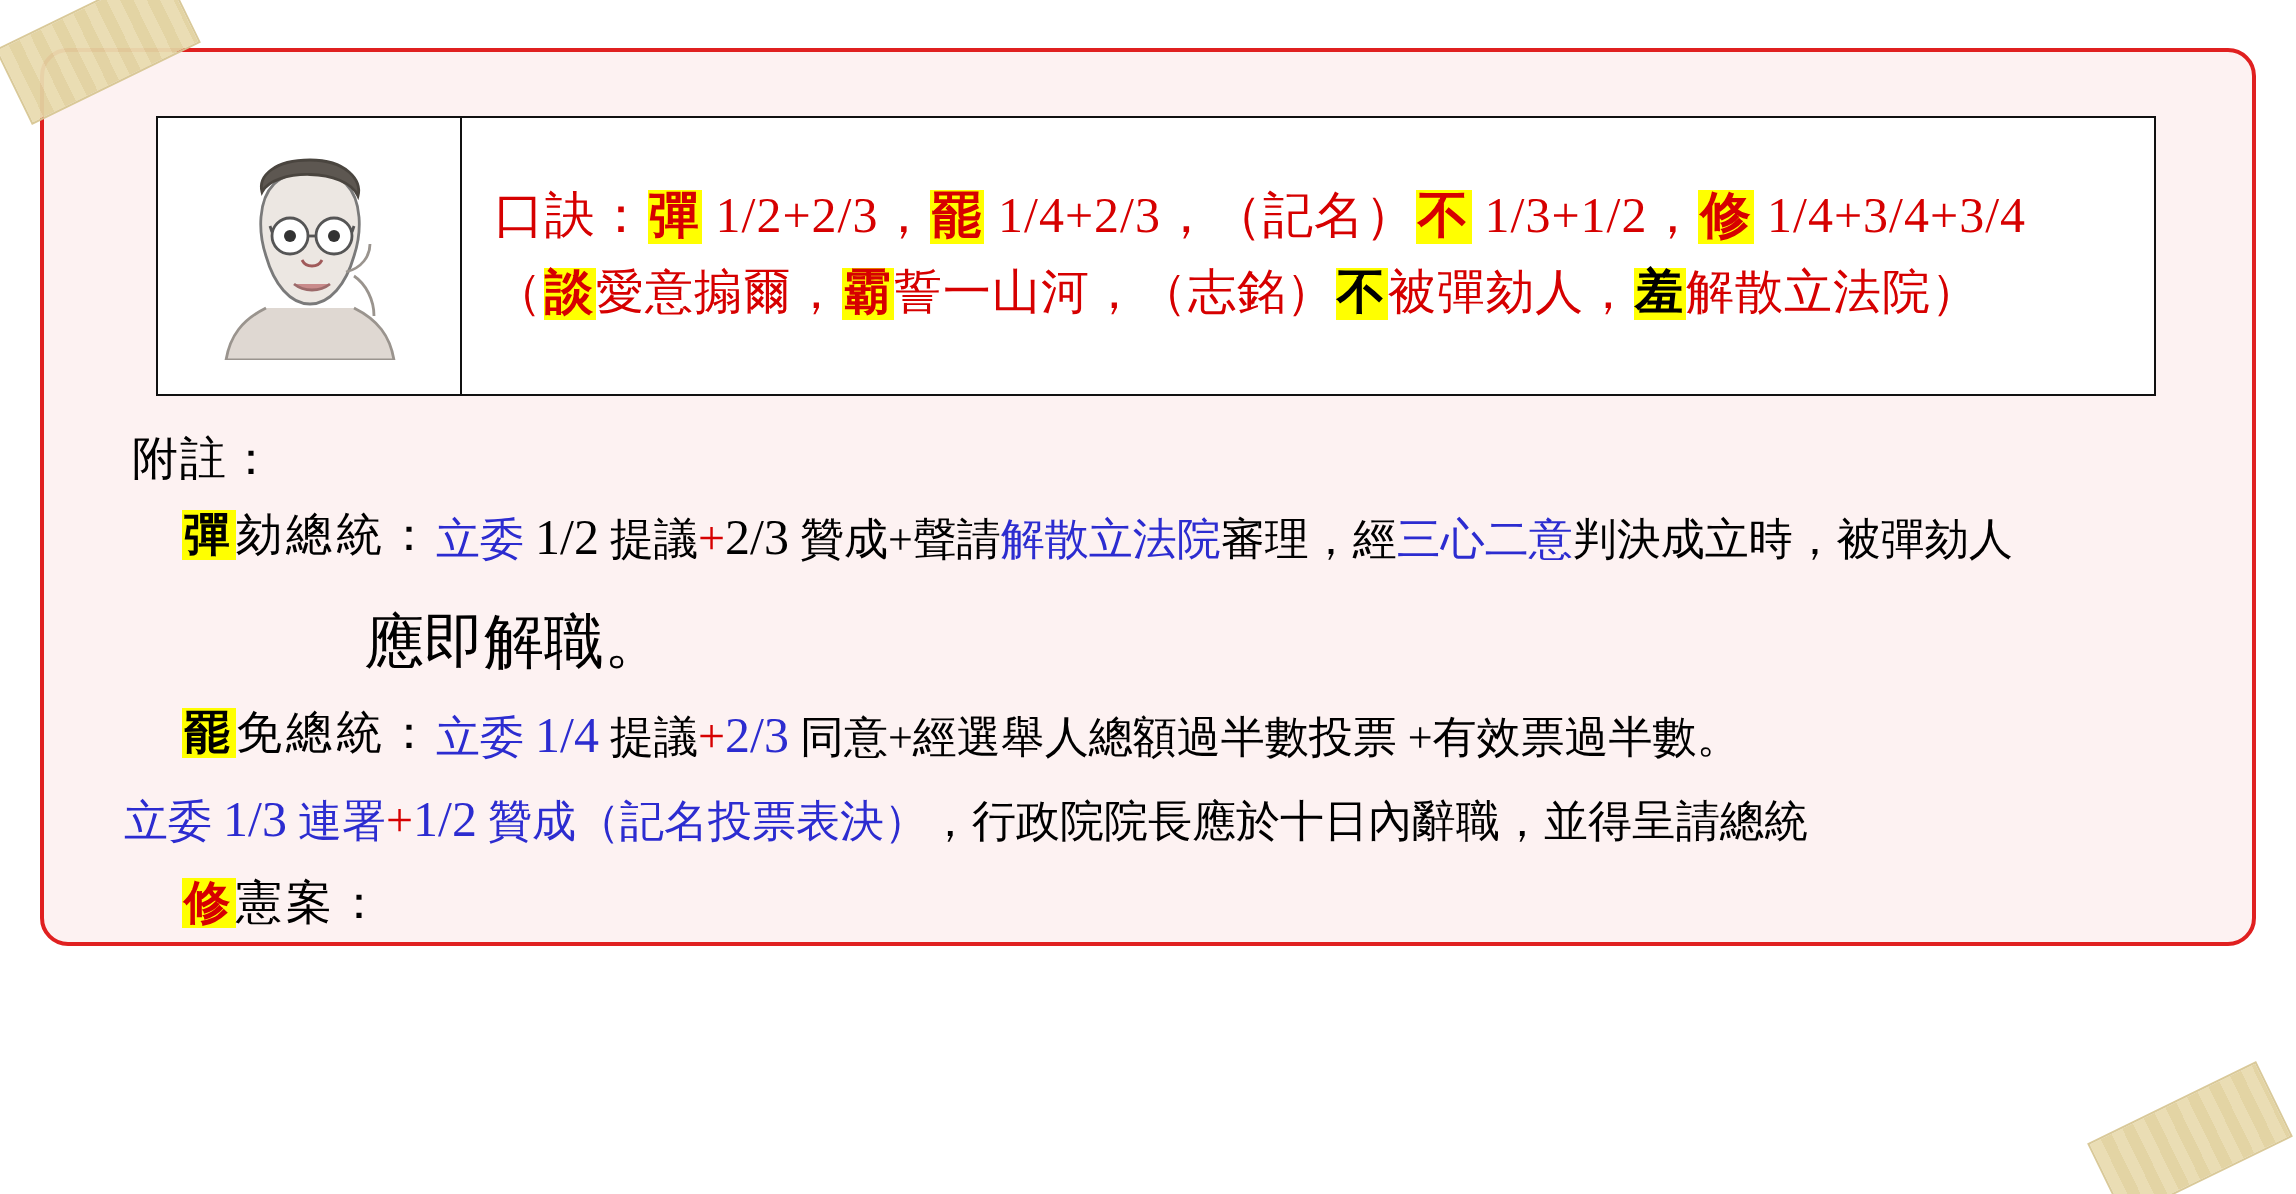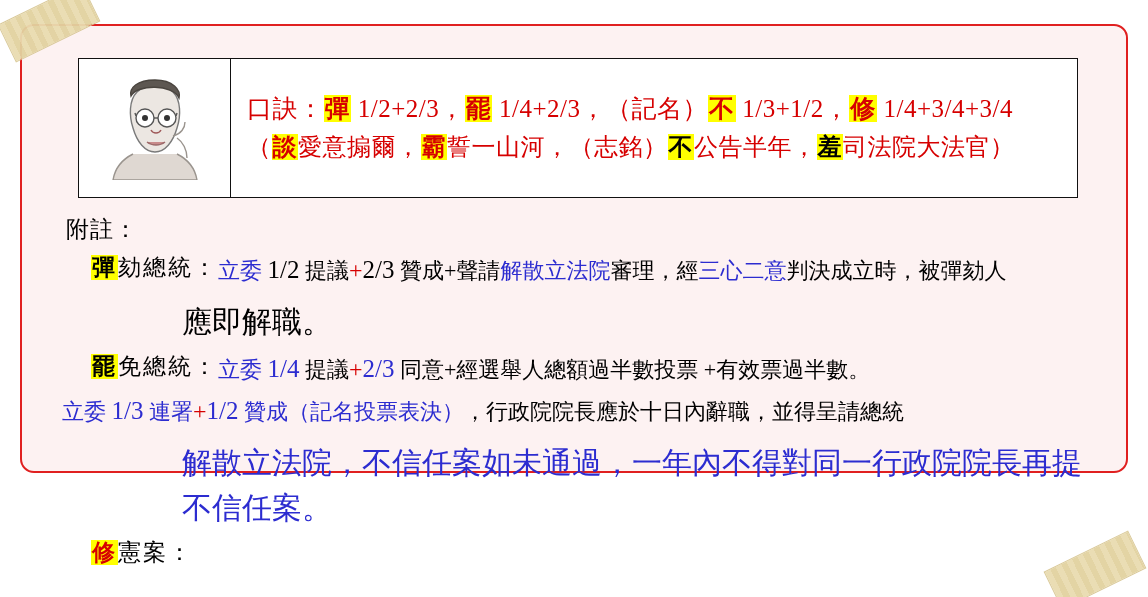--- a/index.html
+++ b/index.html
@@ -136,21 +136,21 @@
           <path d="M70 62 C76 66 80 74 80 82" stroke="#9a948e"></path>
         </g>
       </svg>
     </div>
 
     <div class="mnemonic">
       <div class="mline">
         <span>口訣：</span><span class="hl">彈</span><span> 1/2+2/3，</span><span class="hl">罷</span><span> 1/4+2/3，（記名）</span><span class="hl">不</span><span> 1/3+1/2，</span><span class="hl">修</span><span> 1/4+3/4+3/4</span>
       </div>
       <div class="mline second">
-        <span>（</span><span class="hl">談</span><span>愛意搧爾，</span><span class="hl">霸</span><span>誓一山河，（志銘）</span><span class="hlb">不</span><span>公告半年，</span><span class="hlb">羞</span><span>司法院大法官）</span>
+        <span>（</span><span class="hl">談</span><span>愛意搧爾，</span><span class="hl">霸</span><span>誓一山河，（志銘）</span><span class="hlb">不</span><span>被彈劾人，</span><span class="hlb">羞</span><span>解散立法院）</span>
       </div>
     </div>
   </div>
 
   <div class="notes">
     <div class="notes-title">附註：</div>
 
     <div class="item">
       <span class="head"><span class="hlb">彈</span><span>劾總統：</span></span>
       <span class="body"><span class="blue">立委 </span><span class="num">1/2</span><span> 提議</span><span class="plusred">+</span><span class="num">2/3</span><span> 贊成+聲請</span><span class="blue">解散立法院</span><span>審理，經</span><span class="blue">三心二意</span><span>判決成立時，被彈劾人</span></span>
@@ -158,21 +158,20 @@
     <div class="cont">應即解職。</div>
 
     <div class="item">
       <span class="head"><span class="hlb">罷</span><span>免總統：</span></span>
       <span class="body"><span class="blue">立委 </span><span class="numblue">1/4</span><span> 提議</span><span class="plusred">+</span><span class="numblue">2/3</span><span> 同意+經選舉人總額過半數投票 +有效票過半數。</span></span>
     </div>
 
     <div class="item">
       <span class="body"><span class="blue">立委 </span><span class="numblue">1/3</span><span class="blue"> 連署</span><span class="plusred">+</span><span class="numblue">1/2</span><span class="blue"> 贊成（記名投票表決）</span><span>，行政院院長應於十日內辭職，並得呈請總統</span></span>
     </div>
-    <div class="cont blue">解散立法院，不信任案如未通過，一年內不得對同一行政院院長再提不信任案。</div>
 
     <div class="item">
       <span class="head"><span class="hl">修</span><span>憲案：</span></span>
     </div>
   </div>
 </div>
 
 <div class="tape tl"></div>
 <div class="tape br"></div>
 

